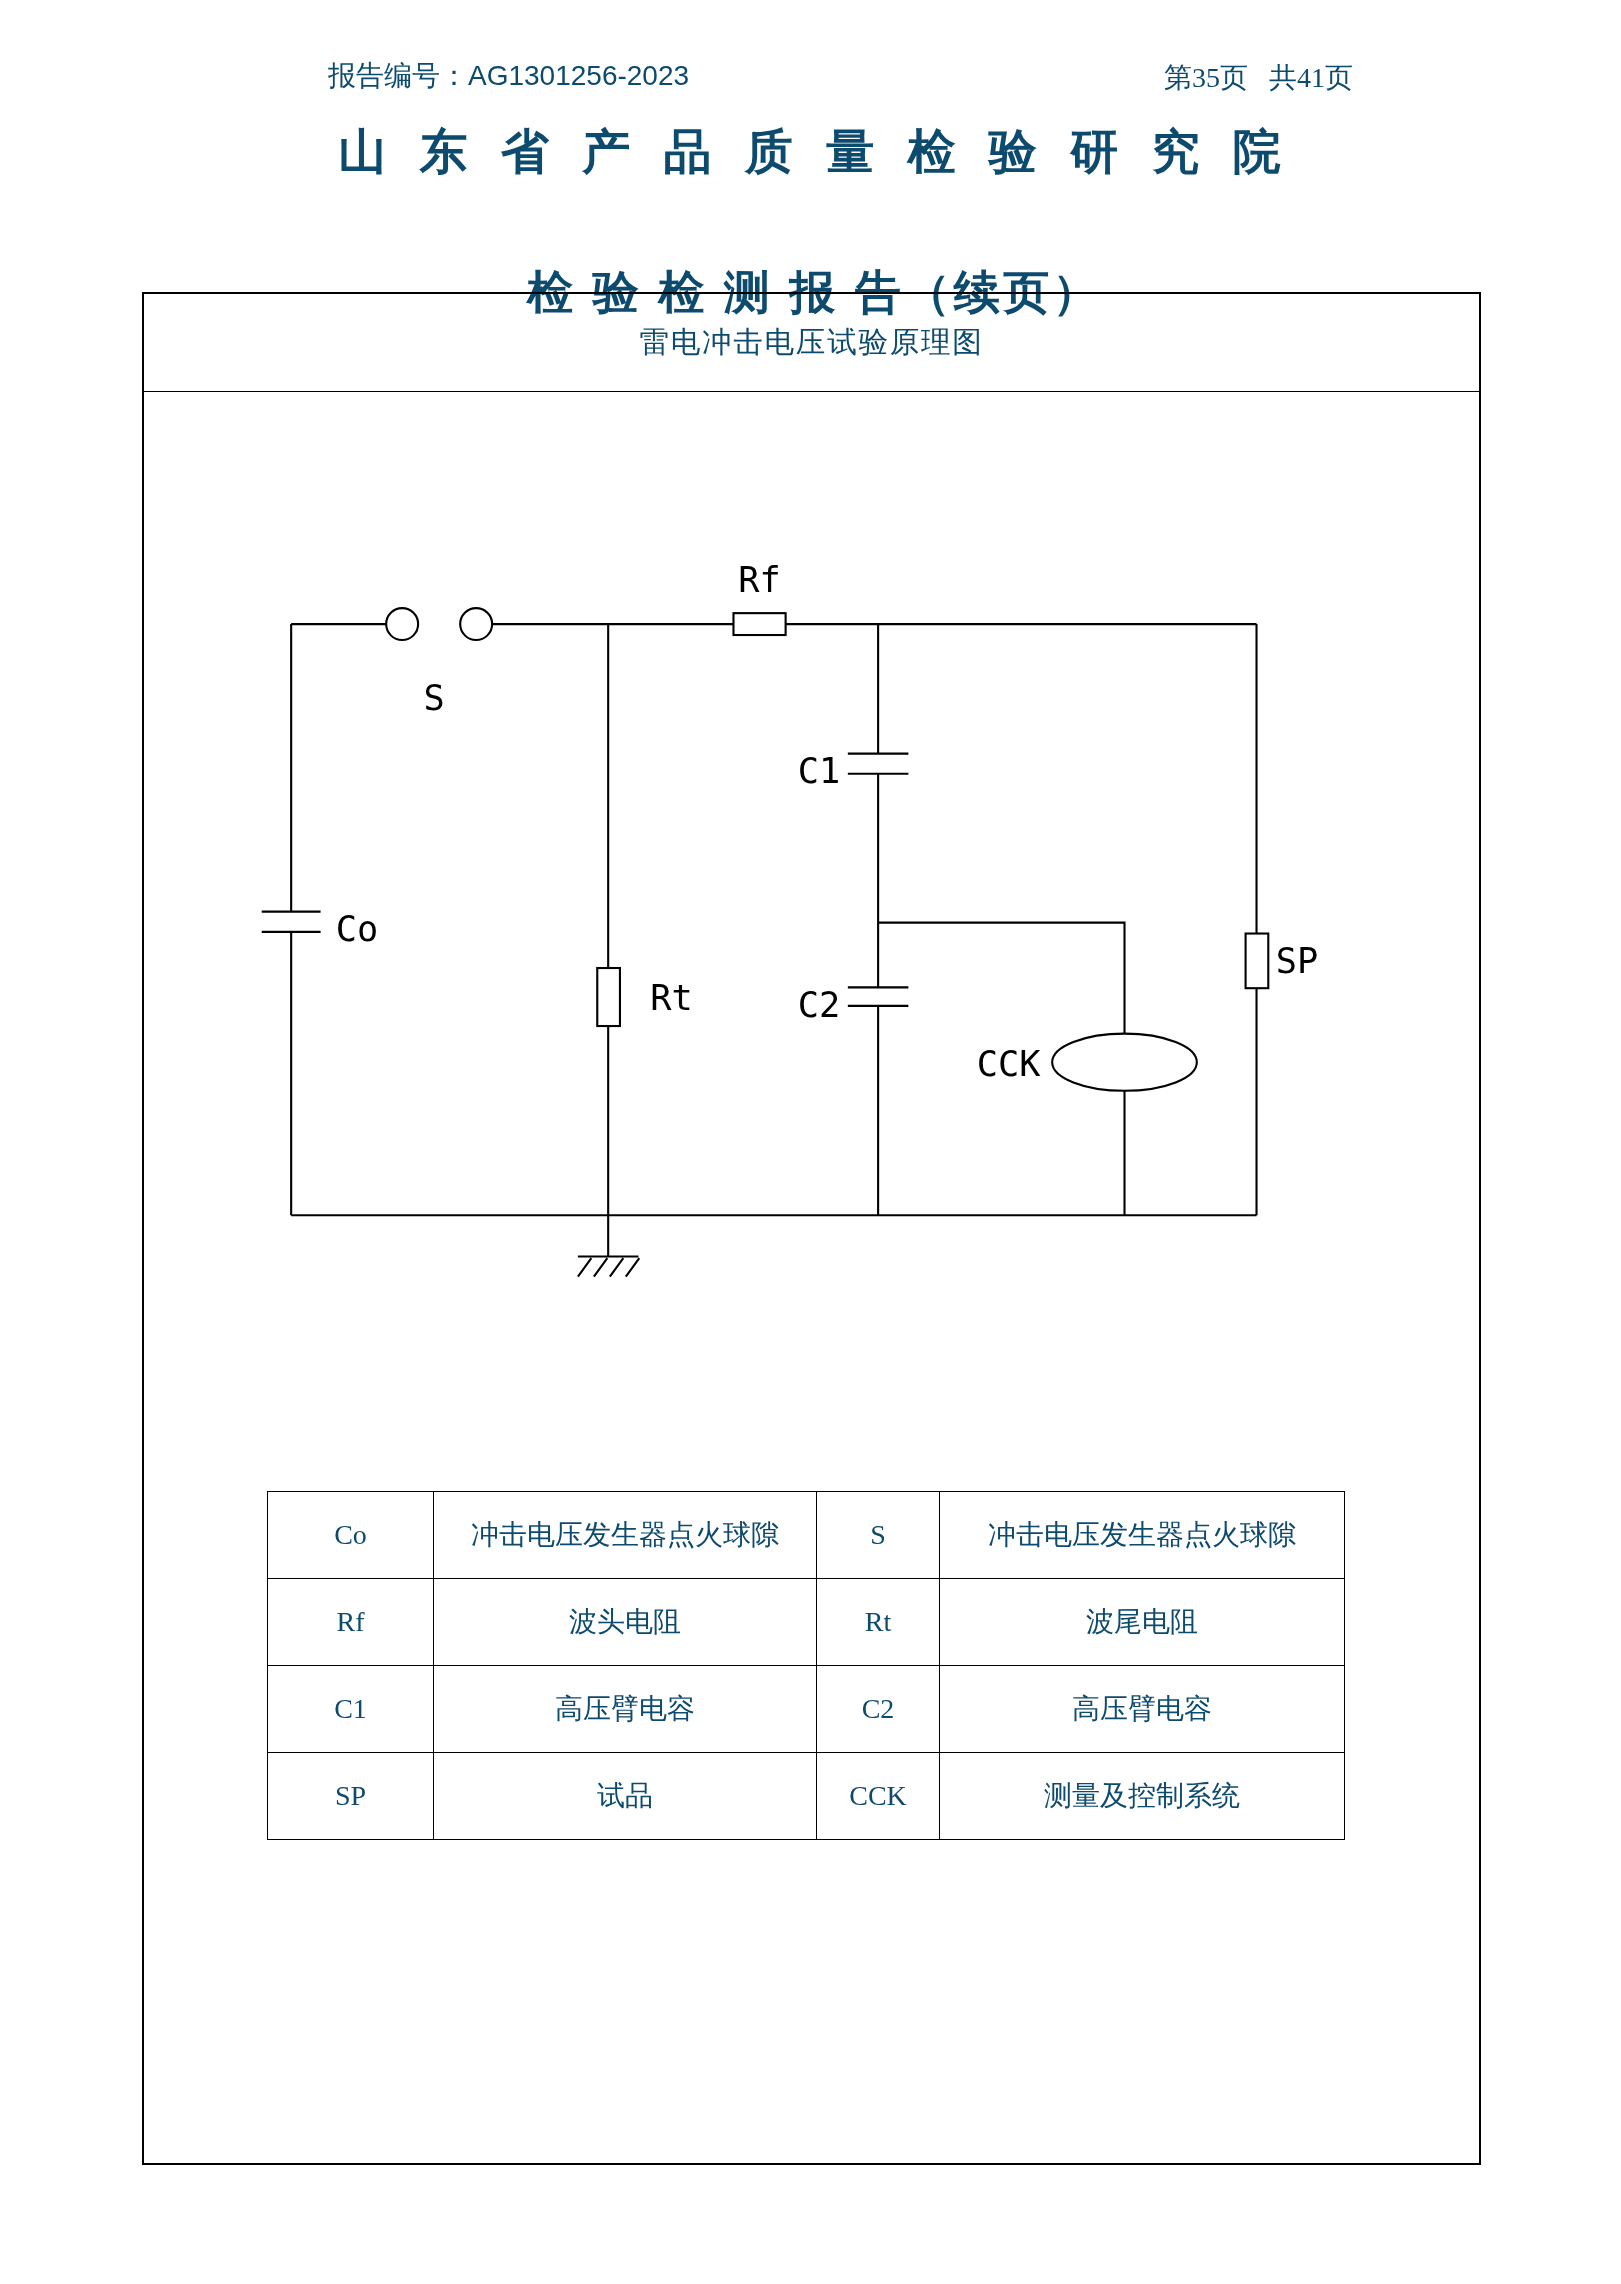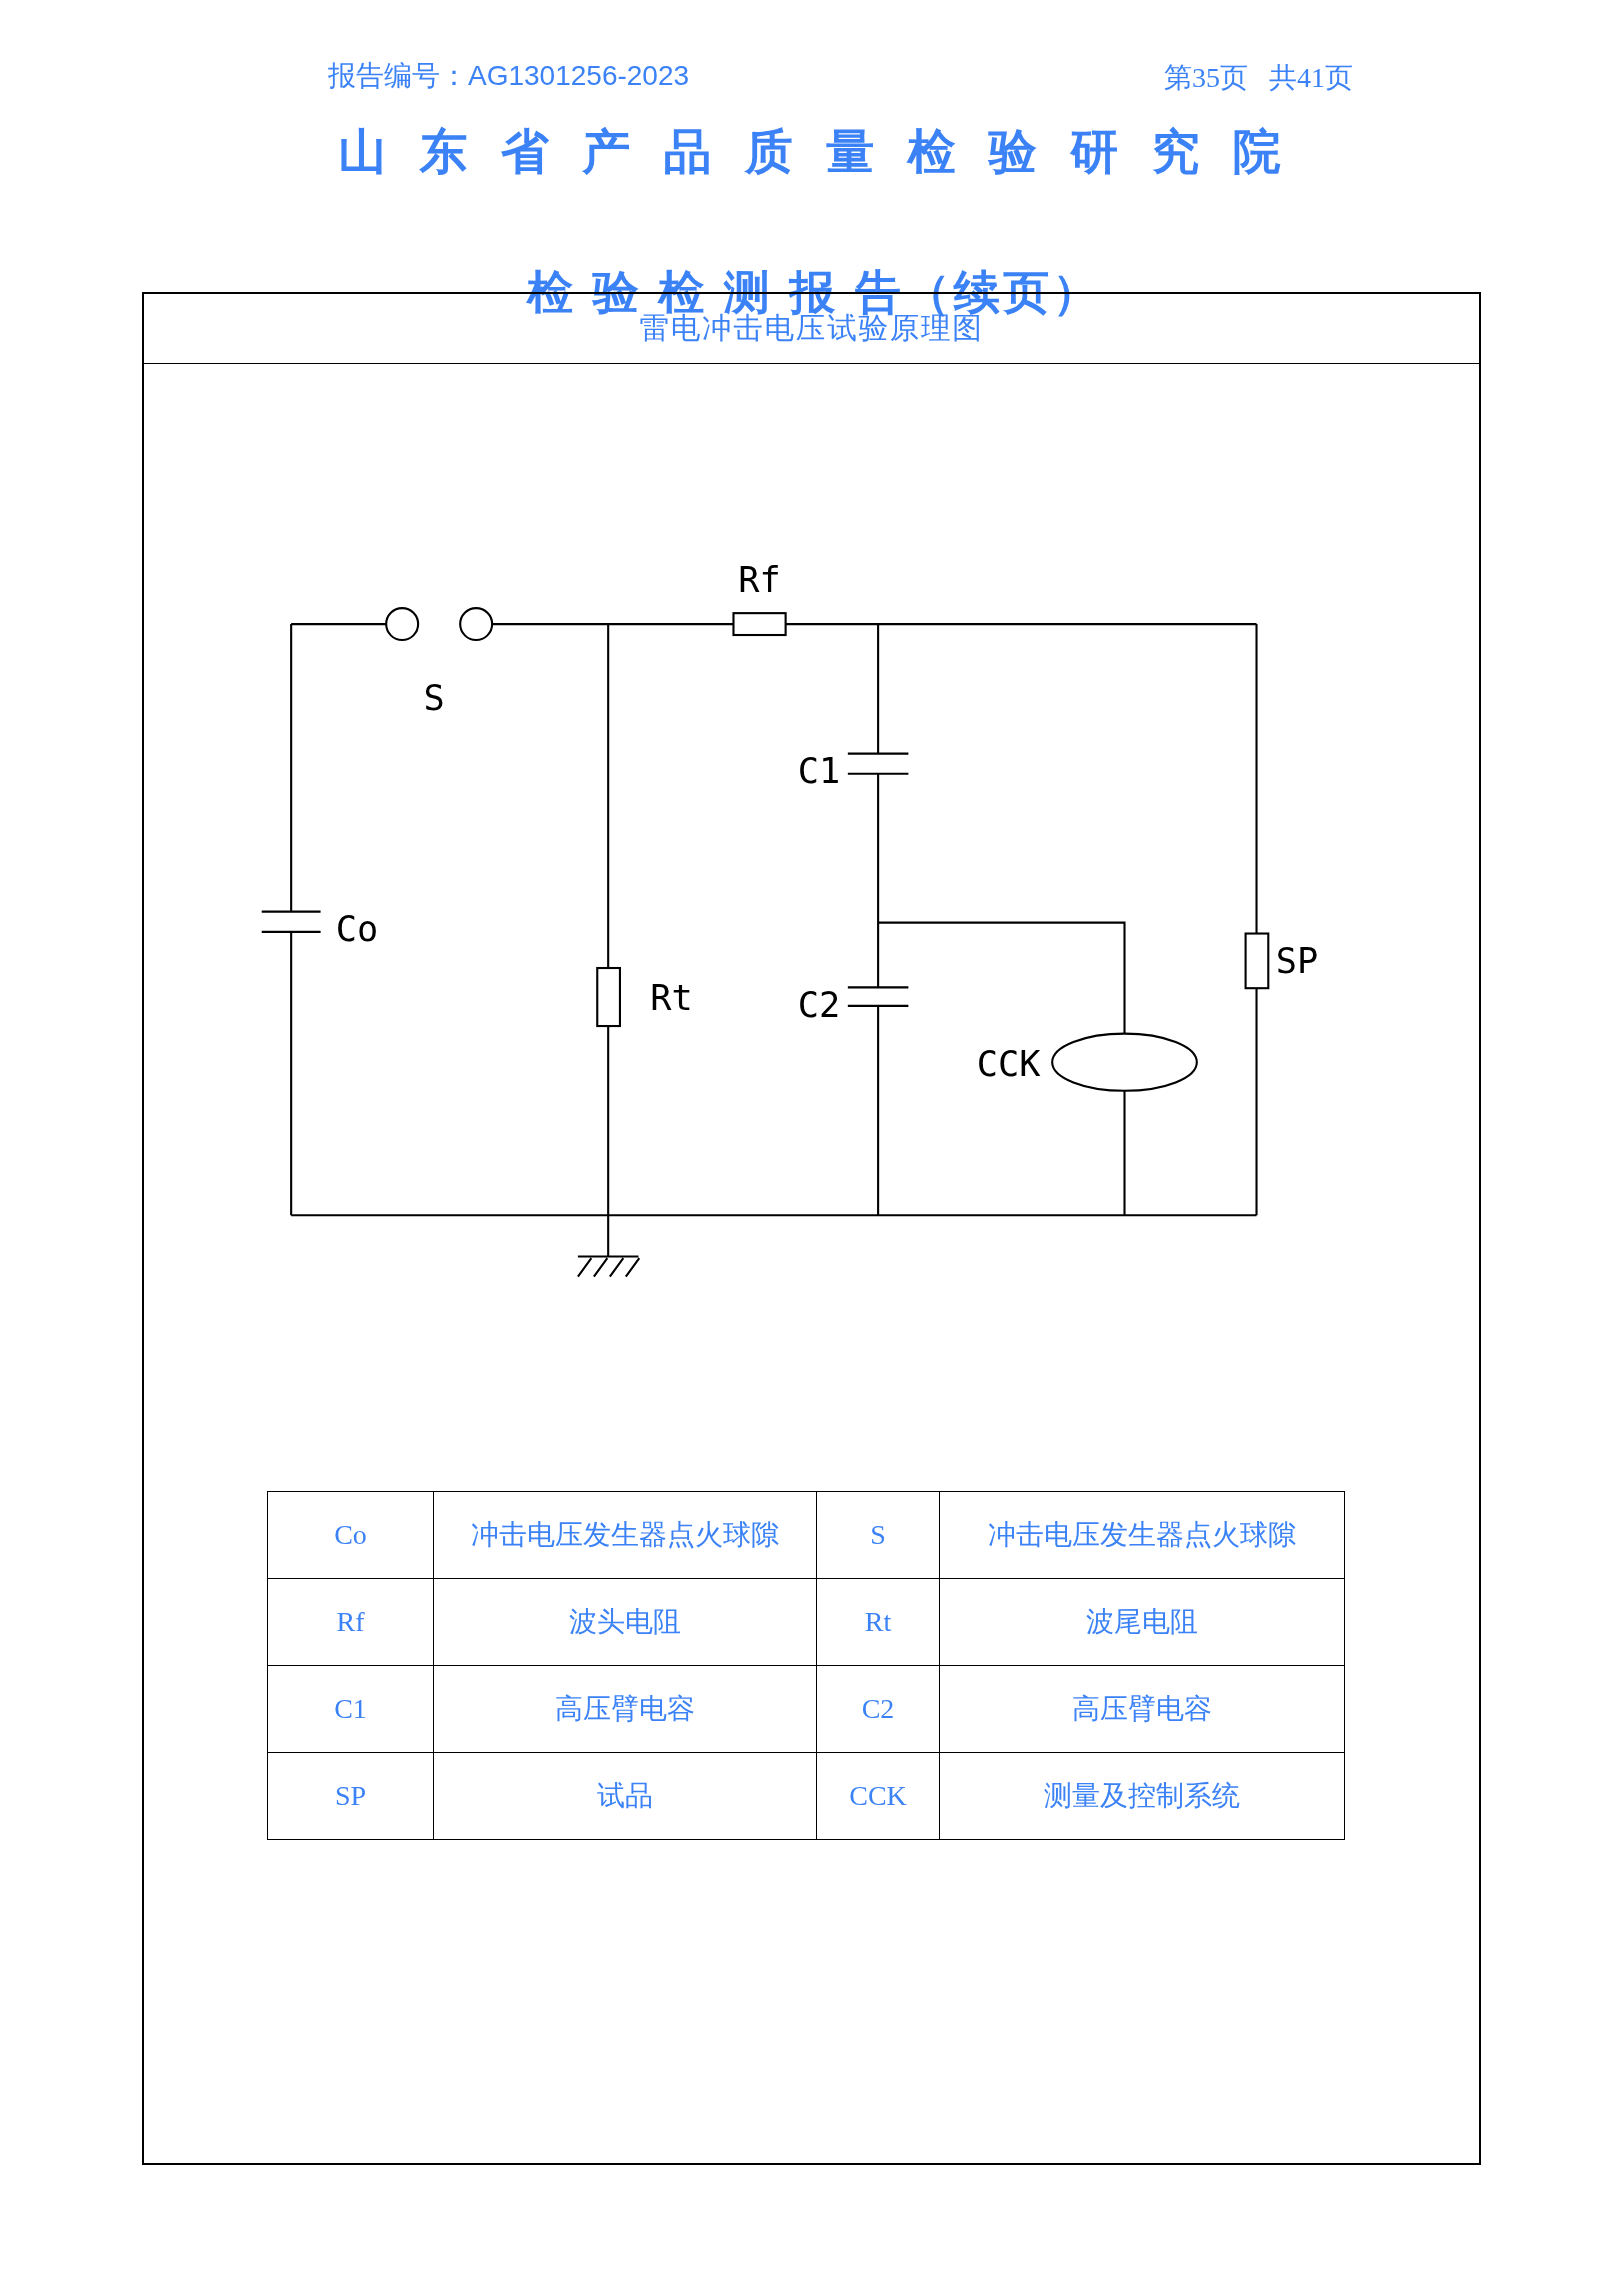--- a/index.html
+++ b/index.html
@@ -1,19 +1,19 @@
 <!DOCTYPE html>
 <html style="font-size:13.5px"><head>
 <meta charset="utf-8">
 <style>
   * { box-sizing: border-box; }
   html,body { margin:0; padding:0; background:#ffffff; }
   .page {
     position:relative; width:1621px; height:2284px;
-    background:#ffffff; color:#3b82f6;
+    background:#ffffff; color:#0c4a6e;
     font-family:"Liberation Serif","DejaVu Serif",serif;
     overflow:hidden;
     text-decoration:underline;
   }
 
   
   .header-left { position:absolute; left:328px; top:59px; font-size:28px; line-height:1.2; }
   .header-left .num { font-family:"Liberation Sans","DejaVu Sans",sans-serif; }
   .header-right { position:absolute; left:1164px; top:59px; font-size:28px; }
   .header-right span + span { margin-left:14px; }
@@ -22,21 +22,21 @@
   .title-line { position:absolute; left:0; width:100%; text-align:center;
     font-family:"Liberation Sans","DejaVu Sans",sans-serif; font-weight:700; line-height:1;padding-left:8px; }
   .title-line1 { top:128px; font-size:48px; letter-spacing:10px; }
   .title-line2 { top:186px; font-size:48px; letter-spacing:0.8px; }
   .title-line3 { top:245px; font-size:46px; letter-spacing:3.4px;margin-top:24px; }
 
   
   .main-box { position:absolute; left:142px; top:292px; width:1339px; height:1873px;
     border:2.5px solid #000; }
 
-  .box-title-row { position:absolute; left:0; top:0; width:100%; height:70px;
+  .box-title-row { position:absolute; left:0; top:0; width:100%; height:98px;
     border-bottom:1.7px solid #000; display:flex; align-items:center; justify-content:center;
     font-size:29.6px; letter-spacing:1.7px; }
 
   
   .circuit { position:absolute; left:0; top:90px; width:1332px; height:1110px; }
   .circuit text { font-family:"DejaVu Sans Mono","Liberation Mono",monospace; font-size:42px; fill:#000; }
   .circuit .wire { stroke:#000; stroke-width:2.5; fill:none; }
   .circuit .comp { stroke:#000; stroke-width:2.5; fill:#ffffff; }
 
   

